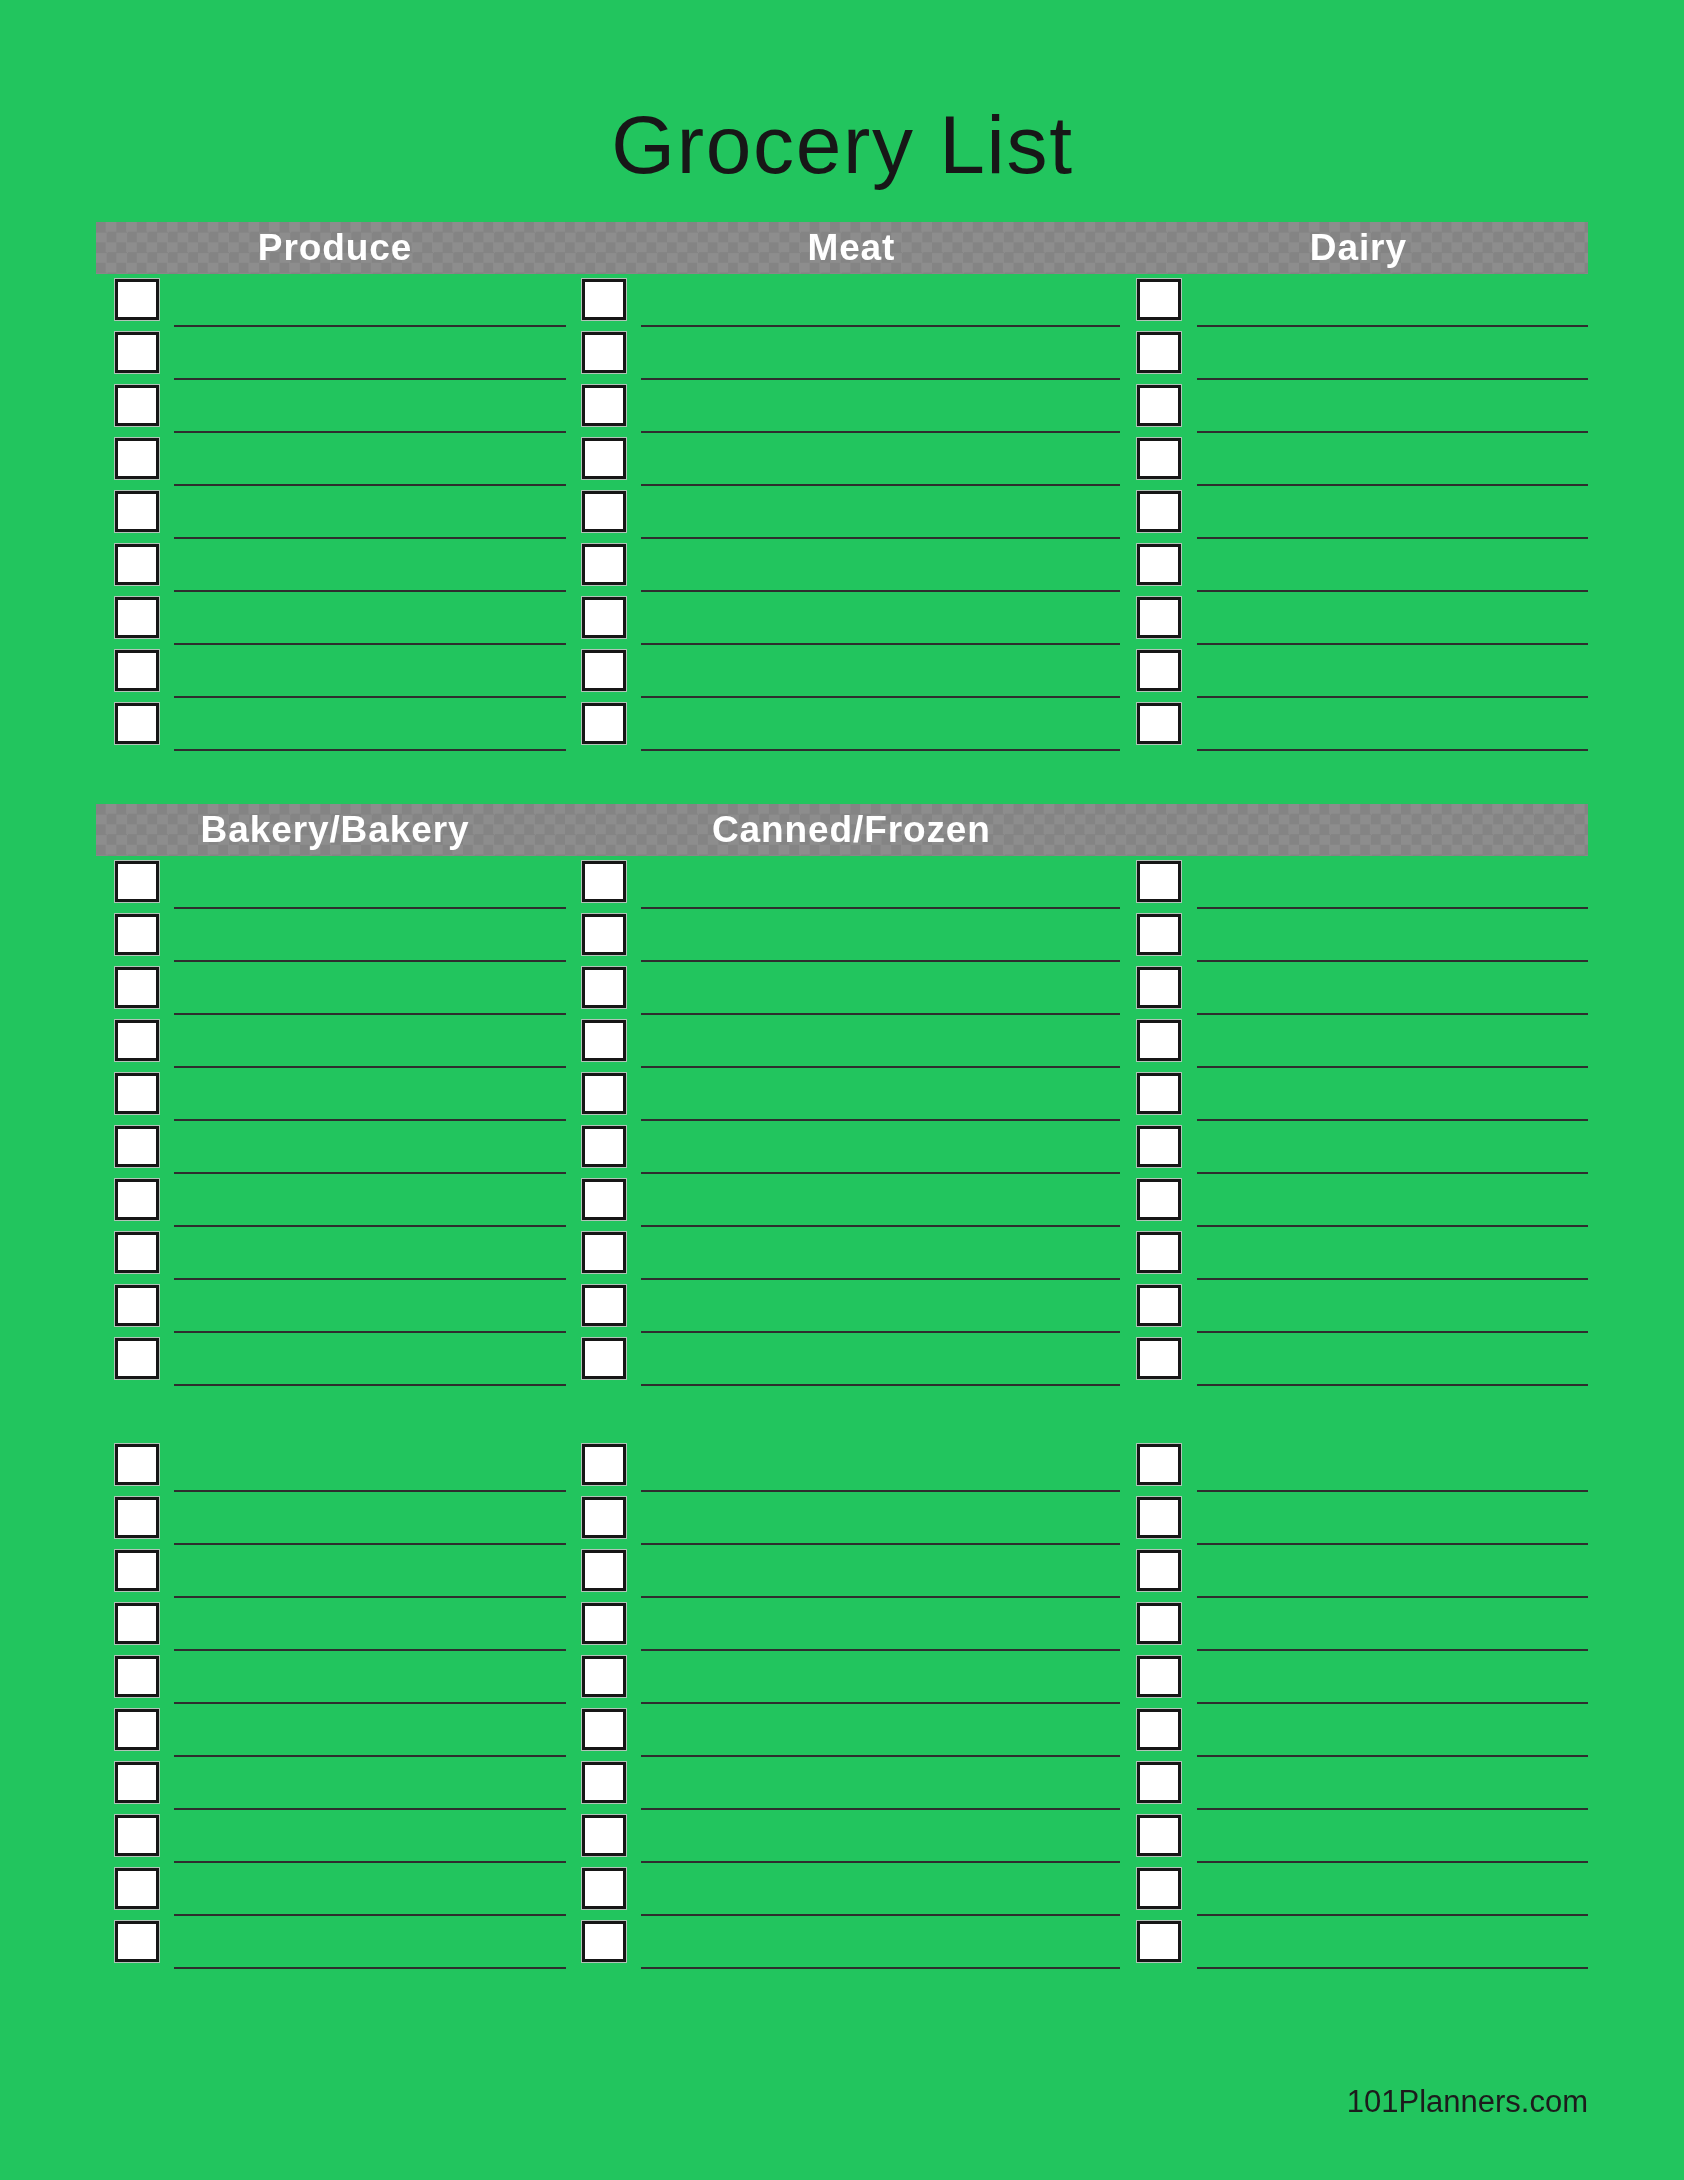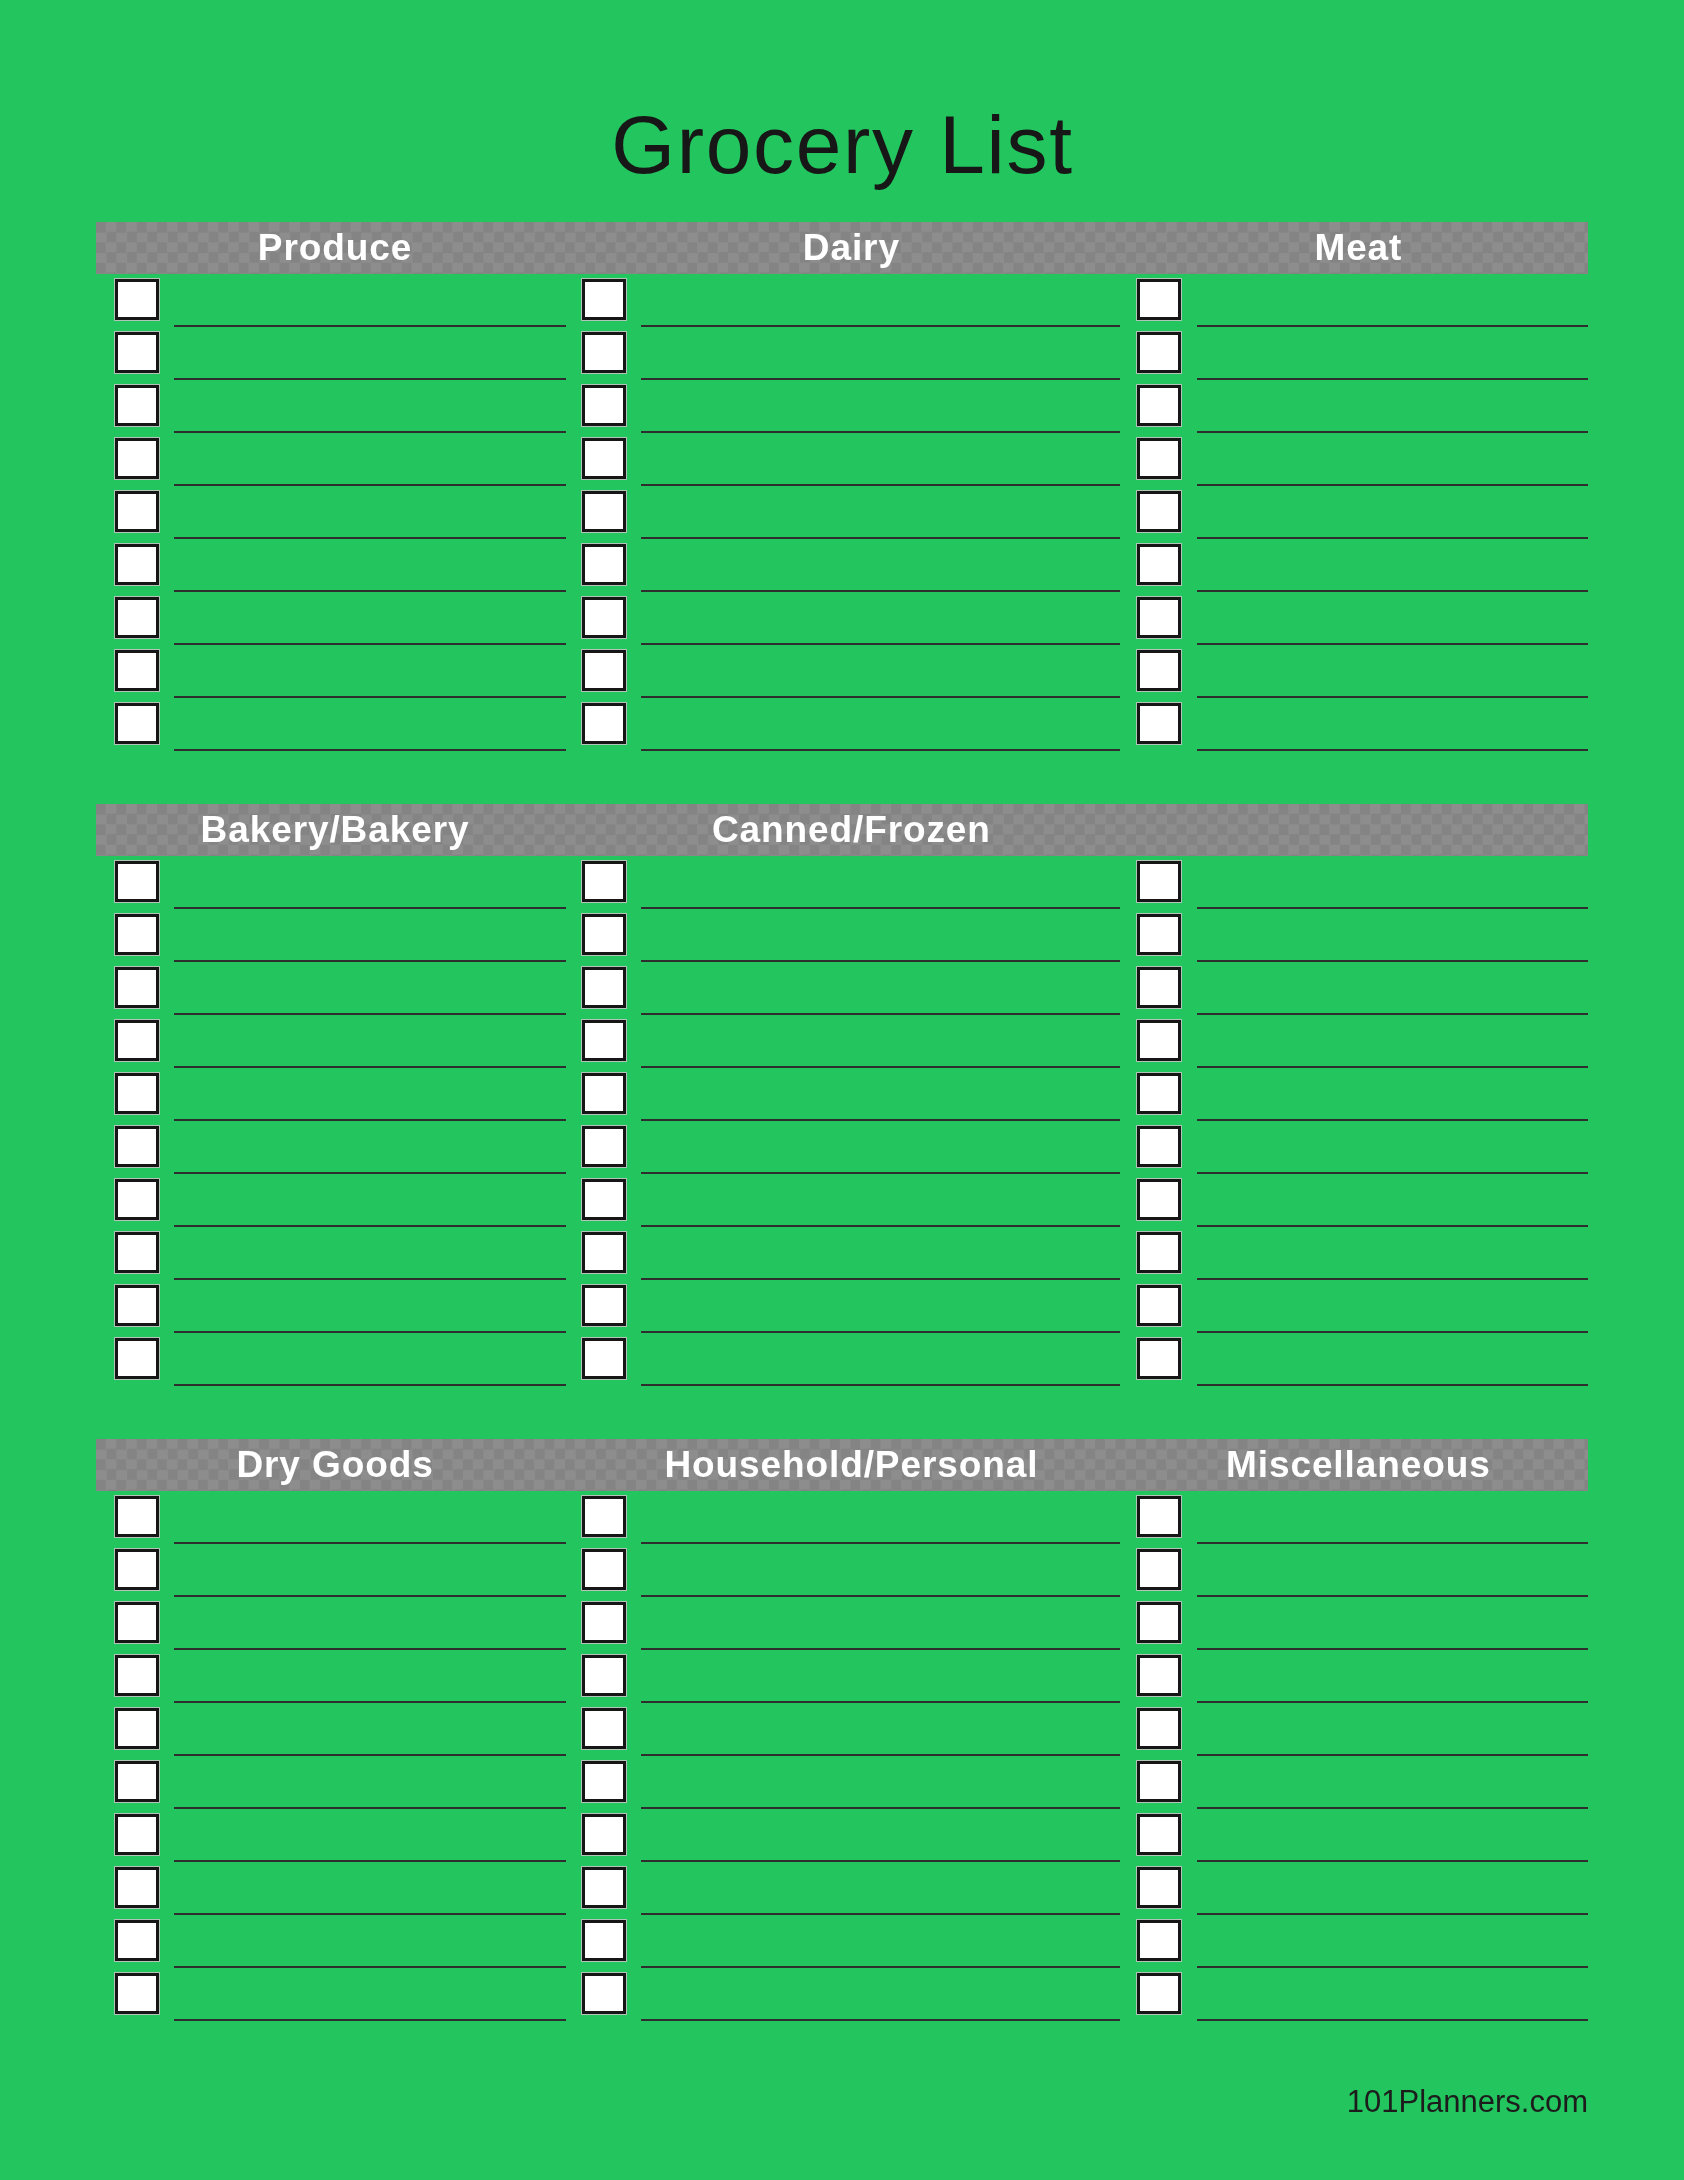--- a/index.html
+++ b/index.html
@@ -105,23 +105,23 @@
 </head>
 <body>
 
 <div class="page">
   <h1 class="title">Grocery List</h1>
   <div class="sections" id="sections">
   <section class="section">
     <div class="header-bar">
   <div class="header-label">Produce</div>
 
+  <div class="header-label">Meat</div>
+
   <div class="header-label">Dairy</div>
-
-  <div class="header-label">Meat</div>
 </div>
     <div class="cols">
   <div class="col">
   <div class="row">
     <span class="checkbox"></span>
     <span class="write-line"></span>
   </div>
 
   <div class="row">
     <span class="checkbox"></span>
@@ -420,27 +420,20 @@
 
   <div class="row">
     <span class="checkbox"></span>
     <span class="write-line"></span>
   </div>
 </div>
 </div>
   </section>
 
   <section class="section">
-    <div class="header-bar">
-  <div class="header-label">Dry Goods</div>
-
-  <div class="header-label">Household/Personal</div>
-
-  <div class="header-label">Miscellaneous</div>
-</div>
     <div class="cols">
   <div class="col">
   <div class="row">
     <span class="checkbox"></span>
     <span class="write-line"></span>
   </div>
 
   <div class="row">
     <span class="checkbox"></span>
     <span class="write-line"></span>

